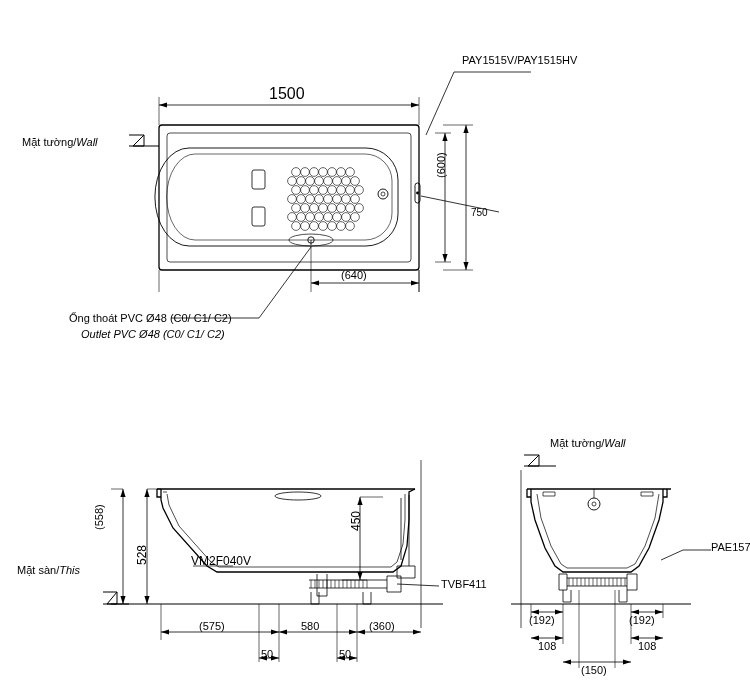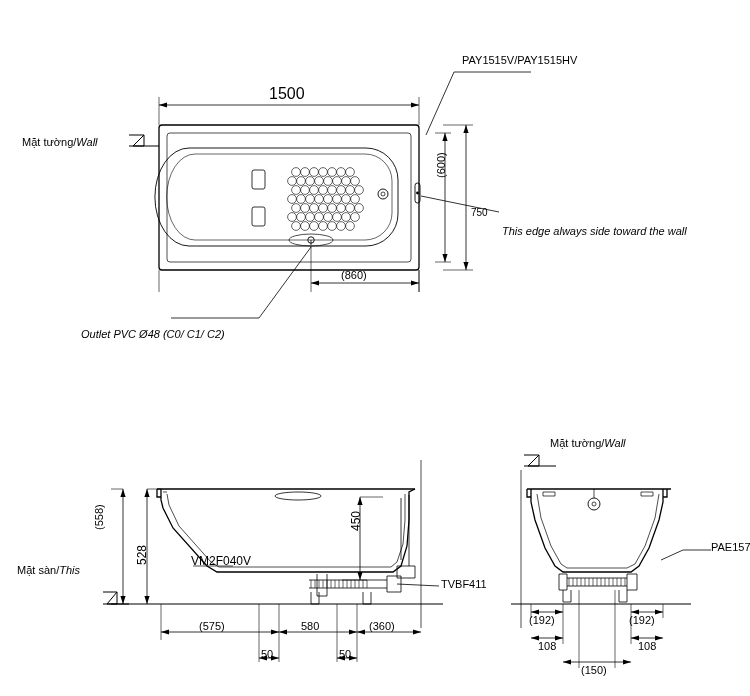--- a/index.html
+++ b/index.html
@@ -318,28 +318,28 @@
       <path d="M672 550 L700 550" stroke-width="0.8"></path>
     </g>
   </svg>
 
   <div class="lbl" style="left:451px;top:54px;">PAY1515V/PAY1515HV</div>
 
   <div class="lbl mix" style="left:11px;top:136px;">
     <span>Mặt tường/</span><i>Wall</i>
   </div>
 
-  <div class="lbl it" style="left:491px;top:225px;">This edge always side toward the wall</div>
-
+
+  <div class="lbl" style="left:58px;top:312px;">Ống thoát PVC Ø48 (C0/ C1/ C2)</div>
   <div class="lbl it" style="left:70px;top:328px;">Outlet PVC Ø48 (C0/ C1/ C2)</div>
 
   <div class="dim" style="left:258px;top:85px;font-size:16px;">1500</div>
   <div class="dim" style="left:460px;top:207px;font-size:10px;">750</div>
   <div class="dim" style="left:424px;top:178px;transform:rotate(-90deg);transform-origin:left top;">(600)</div>
-  <div class="dim" style="left:330px;top:269px;">(860)</div>
+  <div class="dim" style="left:330px;top:269px;">(640)</div>
 
   <div class="lbl mix" style="left:6px;top:564px;">
     <span>Mặt sàn/</span><i>This</i>
   </div>
   <div class="lbl small" style="left:180px;top:554px;">VM2F040V</div>
   <div class="lbl" style="left:430px;top:578px;">TVBF411</div>
 
   <div class="dim" style="left:82px;top:530px;transform:rotate(-90deg);transform-origin:left top;">(558)</div>
   <div class="dim" style="left:124px;top:565px;transform:rotate(-90deg);transform-origin:left top;font-size:12px;">528</div>
   <div class="dim" style="left:338px;top:531px;transform:rotate(-90deg);transform-origin:left top;font-size:12px;">450</div>

